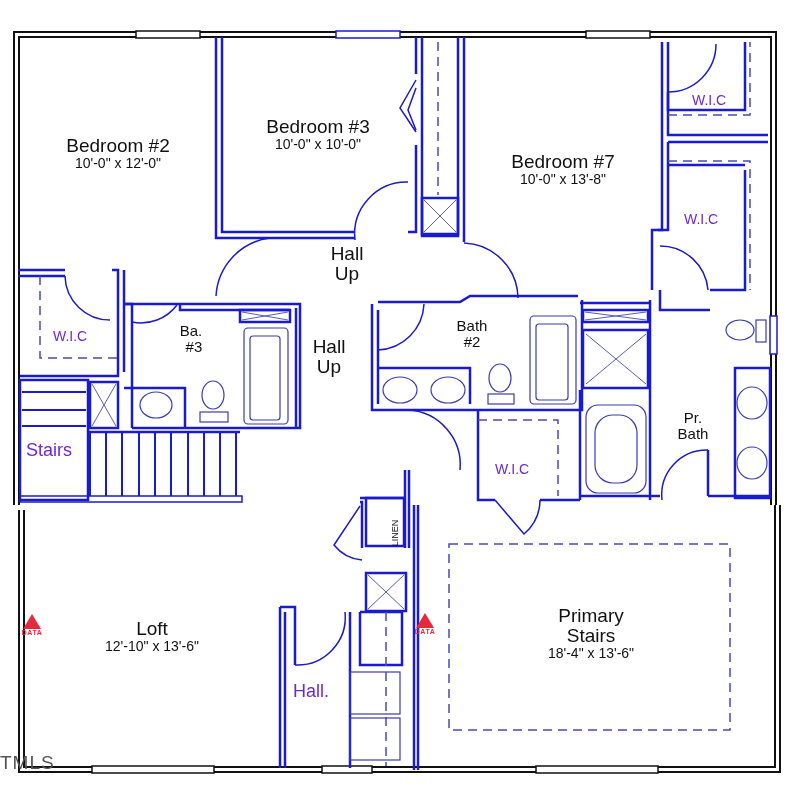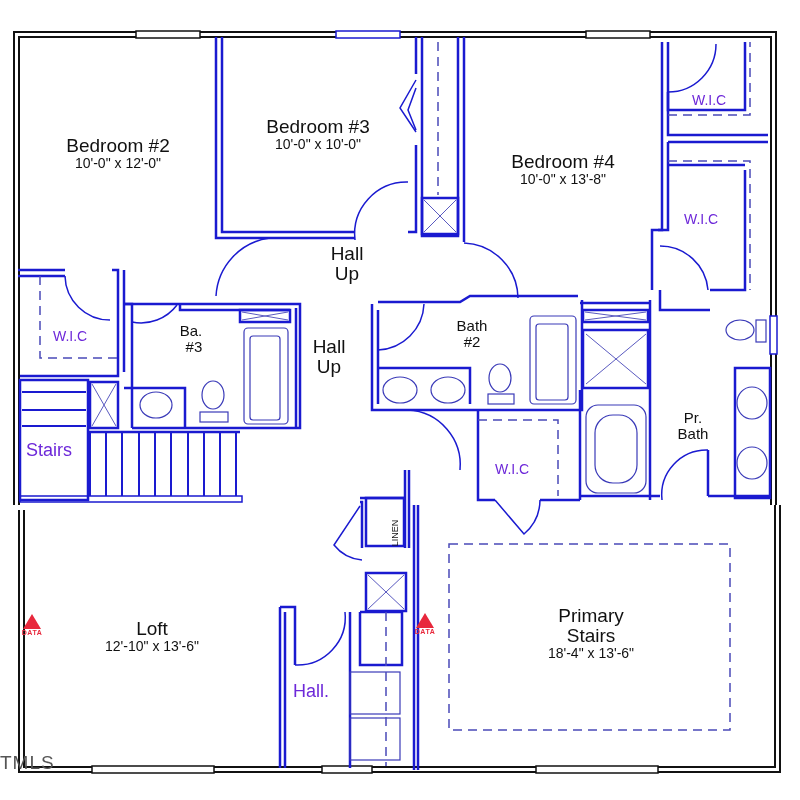--- a/index.html
+++ b/index.html
@@ -189,21 +189,21 @@
 
 <div class="lbl" style="left:118px; top:136px;">
   <span class="name">Bedroom #2</span>
   <span class="dim">10'-0" x 12'-0"</span>
 </div>
 <div class="lbl" style="left:318px; top:117px;">
   <span class="name">Bedroom #3</span>
   <span class="dim">10'-0" x 10'-0"</span>
 </div>
 <div class="lbl" style="left:563px; top:152px;">
-  <span class="name">Bedroom #4</span>
+  <span class="name">Bedroom #7</span>
   <span class="dim">10'-0" x 13'-8"</span>
 </div>
 <div class="lbl" style="left:152px; top:619px;">
   <span class="name">Loft</span>
   <span class="dim">12'-10" x 13'-6"</span>
 </div>
 <div class="lbl" style="left:591px; top:606px;">
   <span class="name">Primary</span>
   <span class="name">Stairs</span>
   <span class="dim">18'-4" x 13'-6"</span>

